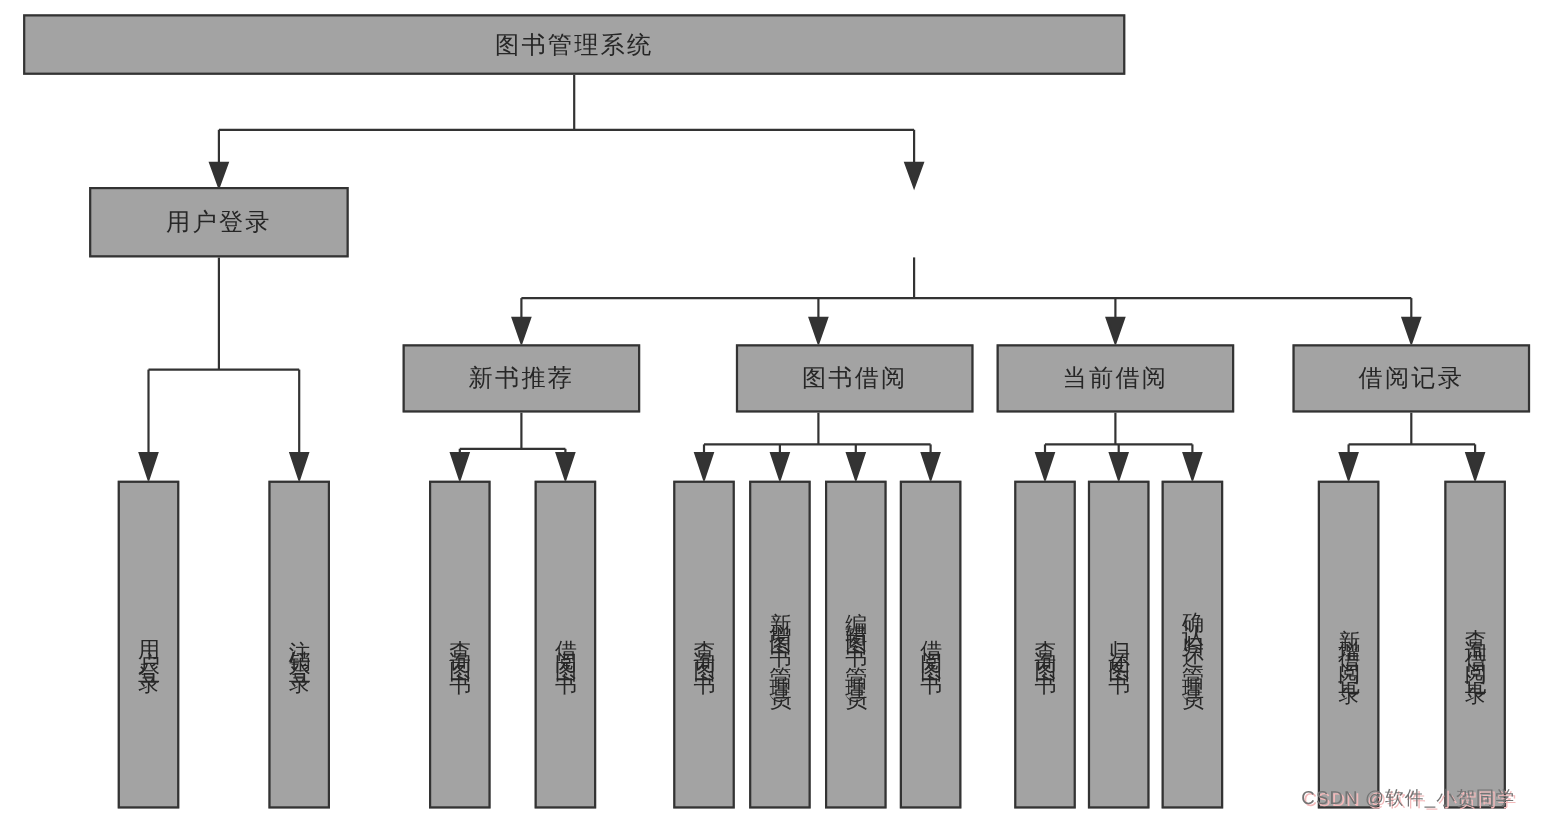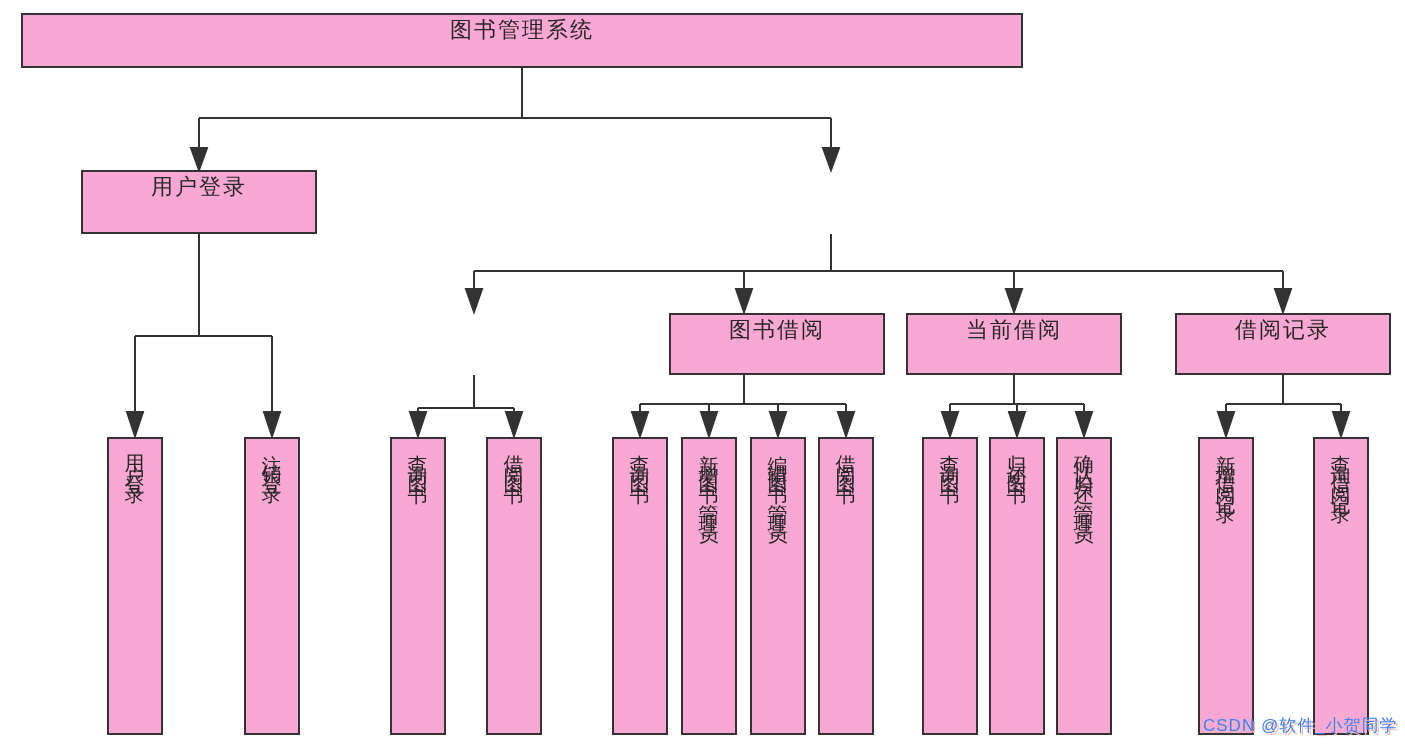--- a/index.html
+++ b/index.html
@@ -2,32 +2,32 @@
 <html><head>
 <meta charset="utf-8">
 <style>
   html,body{margin:0;padding:0;background:#ffffff;}
   .stage{
     position:relative;width:1405px;height:747px;background:#ffffff;overflow:hidden;
     font-family:"Liberation Sans","DejaVu Sans",sans-serif;color:#262626;
   }
   .connectors{position:absolute;left:0;top:0;}
   .node{
-    position:absolute;box-sizing:border-box;border:2px solid #333333;background:#f9a8d4;
-    display:flex;justify-content:center;
+    position:absolute;box-sizing:border-box;border:2px solid #333333;background:#a3a3a3;
+    display:flex;align-items:center;justify-content:center;
   }
   .hnode{font-size:22px;letter-spacing:2px;}
   .hnode span{white-space:nowrap;}
   .vnode span{
     writing-mode:vertical-rl;text-orientation:mixed;
     font-size:20px;letter-spacing:10px;line-height:1;white-space:nowrap;
   }
   .watermark{
     position:absolute;left:1183px;top:714px;font-size:17px;letter-spacing:1px;
-    color:#3b82f6;text-shadow:2px 2px 0 #f3b9ba;white-space:nowrap;margin-left:20px;
+    color:#737373;text-shadow:2px 2px 0 #f3b9ba;white-space:nowrap;
   }
 </style>
 </head>
 <body>
 
 <div class="stage">
 
   <svg class="connectors" width="1405" height="747" viewBox="0 0 1405 747" stroke="#333333" stroke-width="2" fill="#333333">
 
     <line x1="522" y1="68" x2="522" y2="118"></line>
@@ -91,20 +91,23 @@
   </svg>
 
   <div class="node hnode" style="left:21px;top:13px;width:1002px;height:55px;">
     <span>图书管理系统</span>
   </div>
 
   <div class="node hnode" style="left:81px;top:170px;width:236px;height:64px;">
     <span>用户登录</span>
   </div>
 
+  <div class="node hnode" style="left:366px;top:313px;width:216px;height:62px;">
+    <span>新书推荐</span>
+  </div>
   <div class="node hnode" style="left:636px;top:313px;width:216px;height:62px;margin-left:33px;">
     <span>图书借阅</span>
   </div>
   <div class="node hnode" style="left:906px;top:313px;width:216px;height:62px;">
     <span>当前借阅</span>
   </div>
   <div class="node hnode" style="left:1175px;top:313px;width:216px;height:62px;">
     <span>借阅记录</span>
   </div>
 

